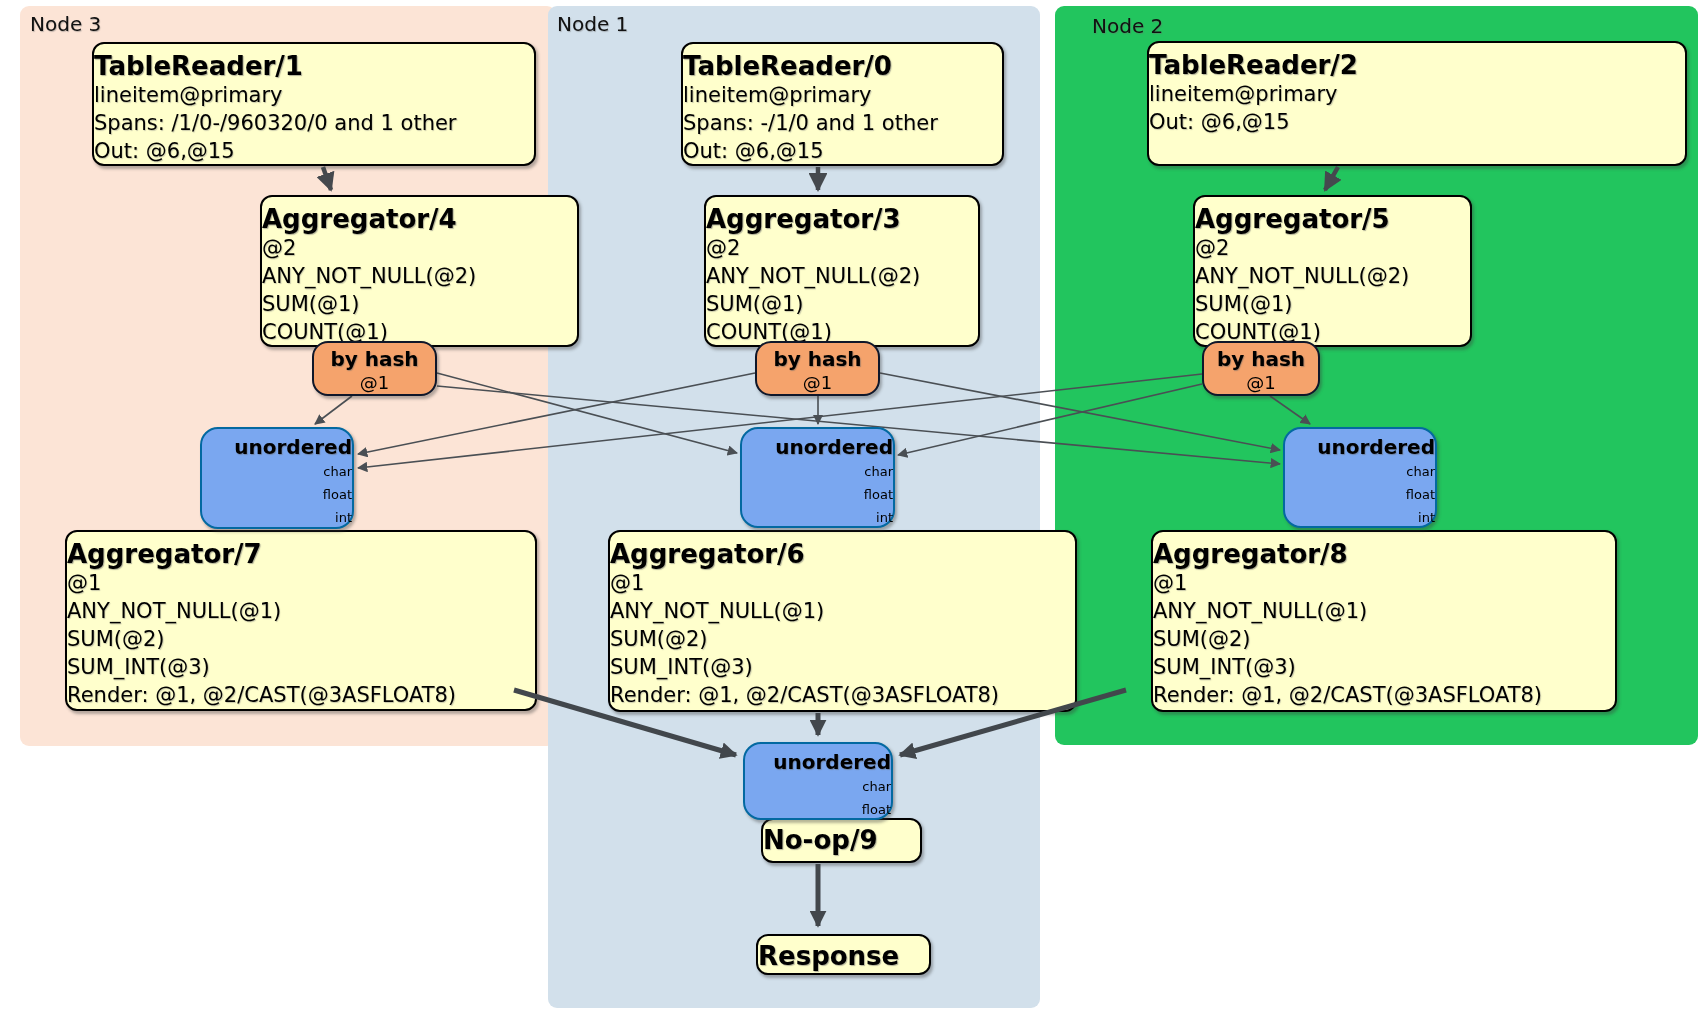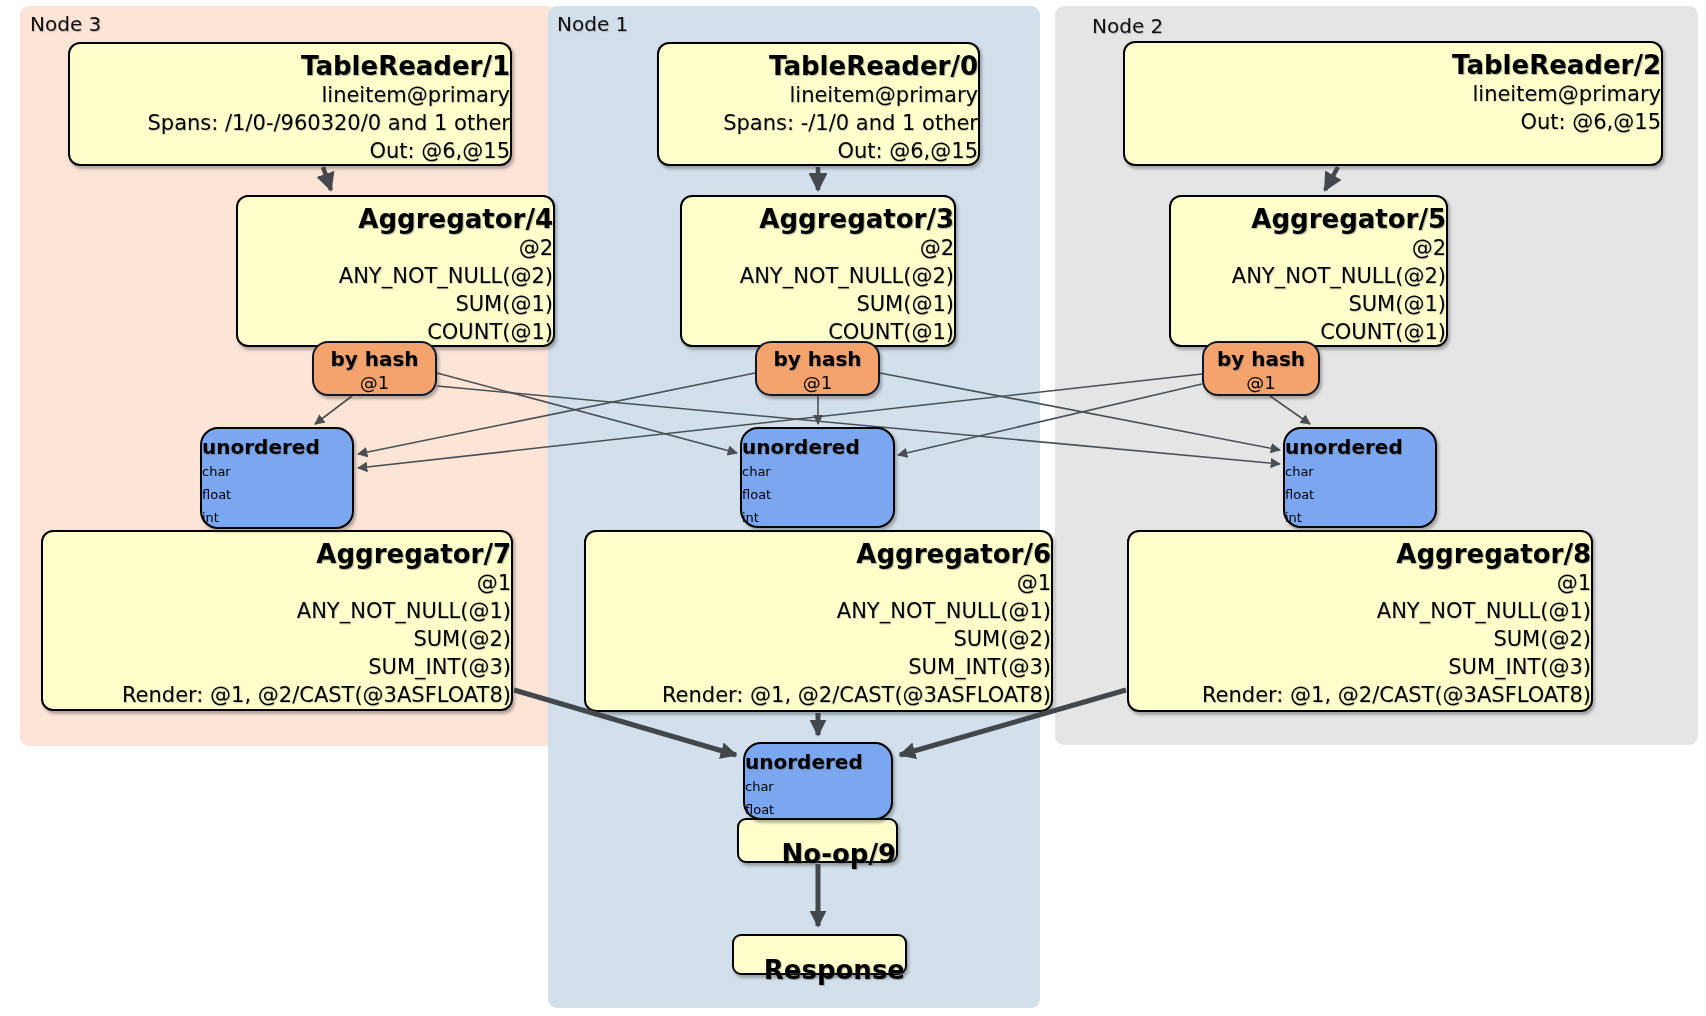--- a/index.html
+++ b/index.html
@@ -3,46 +3,46 @@
 <meta charset="utf-8">
 <style>
   html,body{margin:0;padding:0;background:#ffffff;}
   .canvas{
     position:relative;width:1706px;height:1016px;background:#ffffff;overflow:hidden;
     font-family:"DejaVu Sans","Liberation Sans",sans-serif;color:#000;
   }
   .region{position:absolute;border-radius:9px;}
   .region-node3{background:#fce4d6;margin-left:12px;}
   .region-node1{background:#d2e0eb;}
-  .region-node2{background:#e5e5e5;}
+  .region-node2{background:#22c55e;}
   .region-label{position:absolute;font-size:20px;line-height:24px;color:#111;
     text-shadow:0.8px 1px 1px rgba(110,110,110,0.45);}
   .edges{position:absolute;left:0;top:0;z-index:3;}
   .ethin{stroke:#4a4f54;stroke-width:1.6;fill:none;}
   .emed{stroke:#45494e;stroke-width:4.5;fill:none;}
   .ethick{stroke:#42474c;stroke-width:5;fill:none;}
   .pbox{position:absolute;background:#ffffcc;border:2px solid #000;border-radius:12px;
-    text-align:right;box-sizing:border-box;padding-top:7px;z-index:2;
-    box-shadow:2px 2.5px 3px rgba(60,60,60,0.38);}
+    text-align:left;box-sizing:border-box;padding-top:7px;z-index:2;
+    box-shadow:2px 2.5px 3px rgba(60,60,60,0.38);margin-left:24px;}
   .ptitle{font-size:26px;font-weight:bold;line-height:30px;
     text-shadow:1px 1.2px 1px rgba(100,100,100,0.5);}
   .pline{font-size:21px;line-height:28px;text-shadow:0.8px 1px 1px rgba(120,120,120,0.4);}
   .router{position:absolute;background:#f5a36c;border:2px solid #0f172a;border-radius:16px;
     text-align:center;box-sizing:border-box;padding-top:4px;z-index:4;
     box-shadow:2px 2.5px 3px rgba(60,60,60,0.38);}
   .rtitle{font-size:20px;font-weight:bold;line-height:25px;
     text-shadow:0.8px 1px 1px rgba(100,100,100,0.5);}
   .rkey{font-size:18px;line-height:21px;}
-  .stream{position:absolute;background:#7aa7f0;border:2px solid #000000;border-radius:18px;
-    text-align:left;box-sizing:border-box;padding-top:5px;z-index:4;
+  .stream{position:absolute;background:#7aa7f0;border:2px solid #0369a1;border-radius:18px;
+    text-align:right;box-sizing:border-box;padding-top:5px;z-index:4;
     box-shadow:2px 2.5px 3px rgba(60,60,60,0.38);}
   .stitle{font-size:20px;font-weight:bold;line-height:26px;
     text-shadow:0.8px 1px 1px rgba(100,100,100,0.5);}
   .sitem{font-size:13px;line-height:23px;}
-  .tight{padding-top:19px;border-radius:9px;}
+  .tight{padding-top:5px;}
 </style>
 </head>
 <body>
 
 <div class="canvas">
 
   <div class="region region-node3" style="left:8px;top:6px;width:536px;height:740px">
     <div class="region-label" style="left:10px;top:6px">Node 3</div>
   </div>
   <div class="region region-node1" style="left:548px;top:6px;width:492px;height:1002px">

